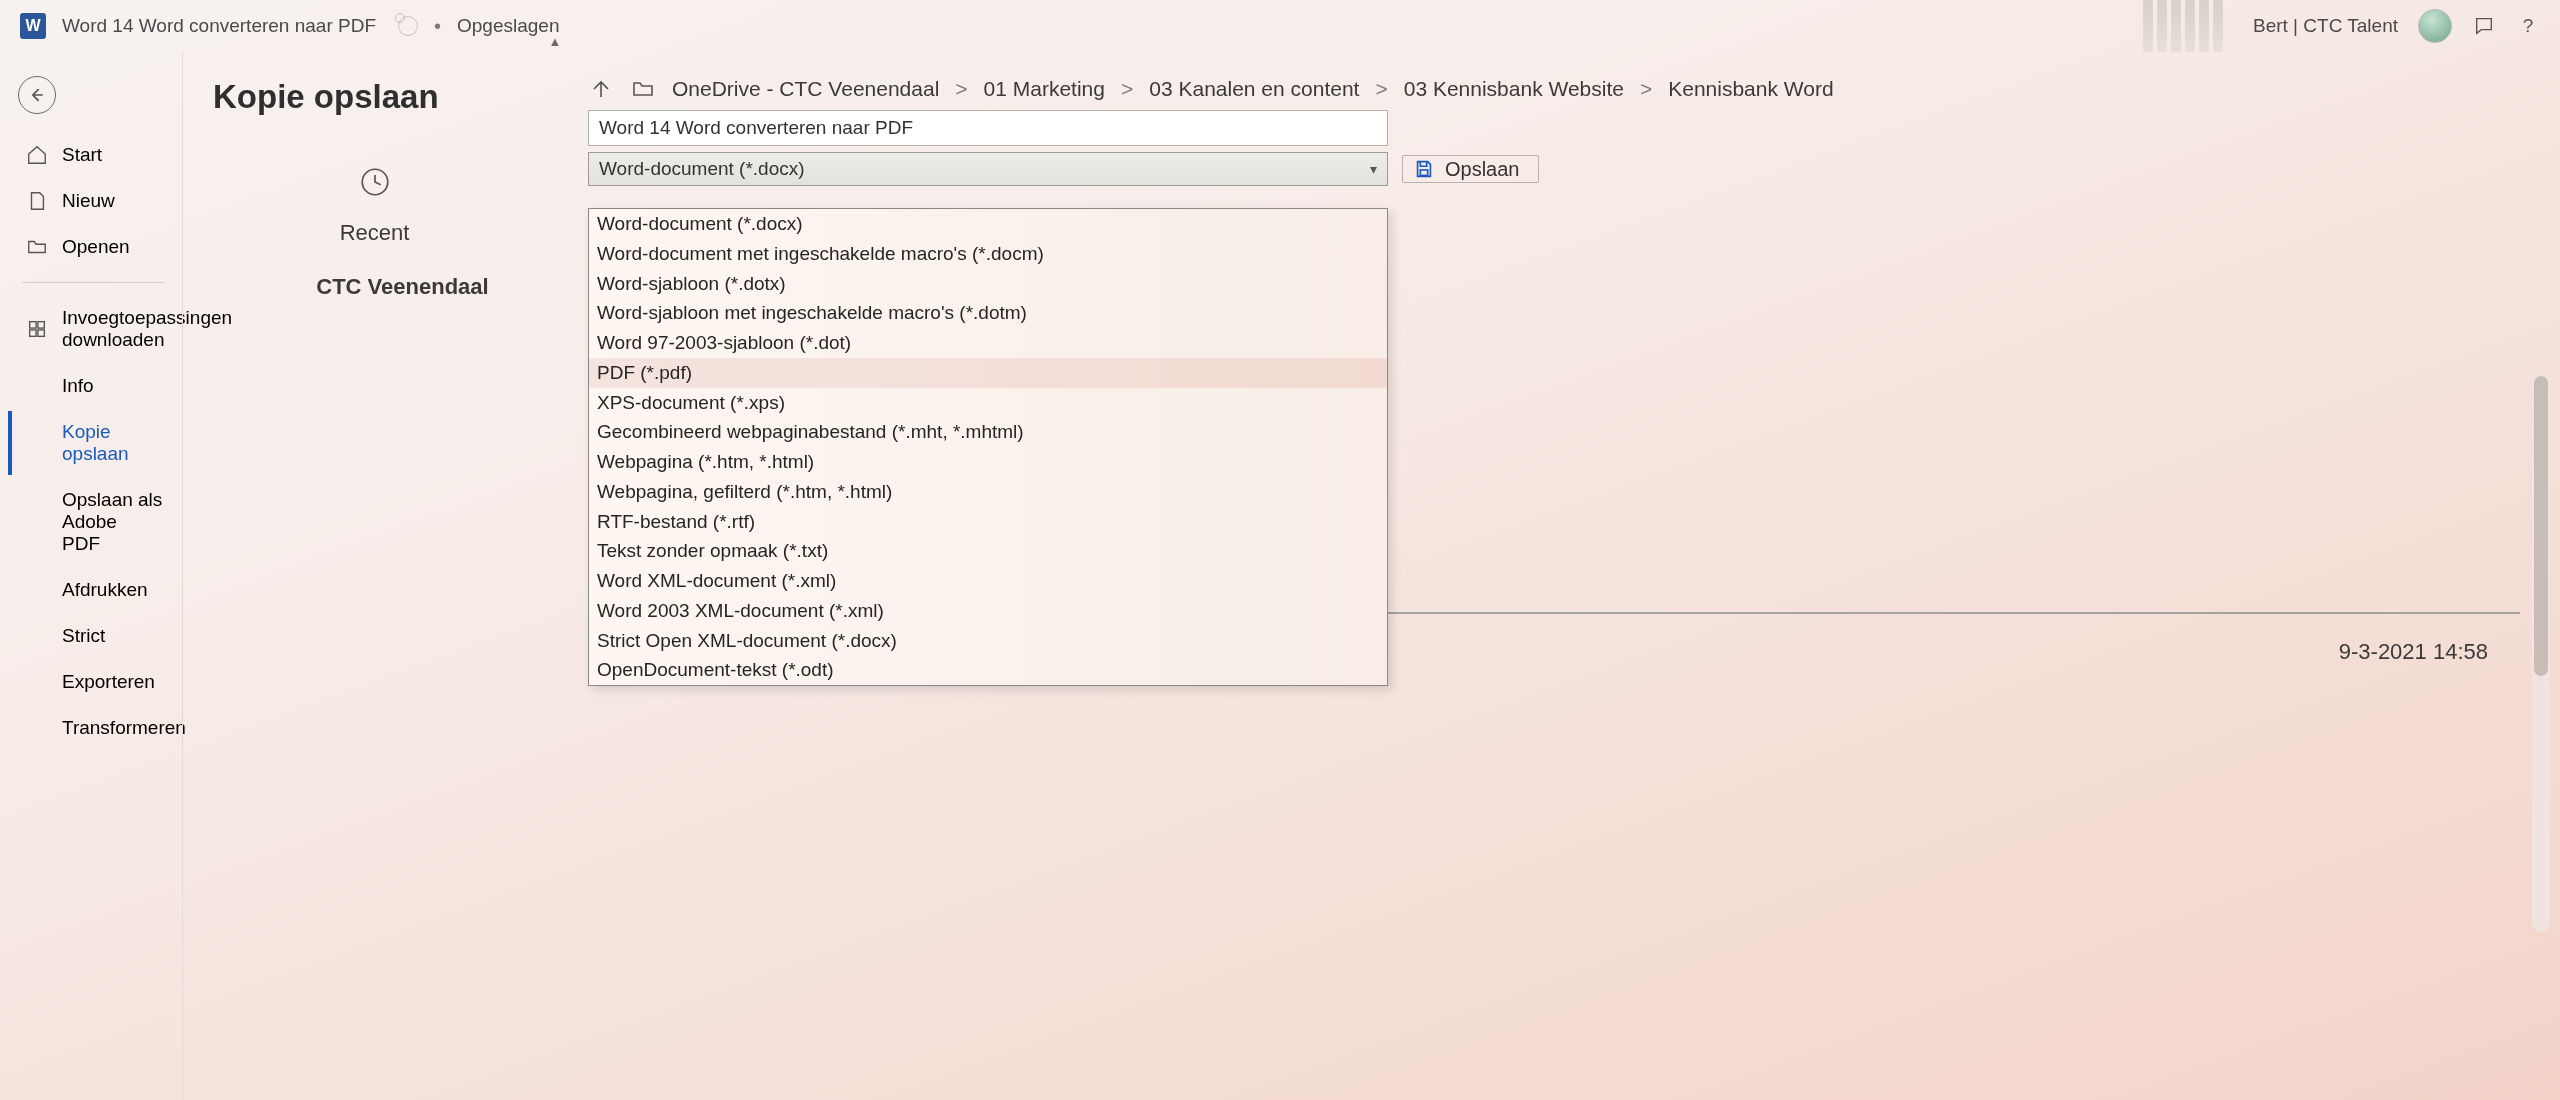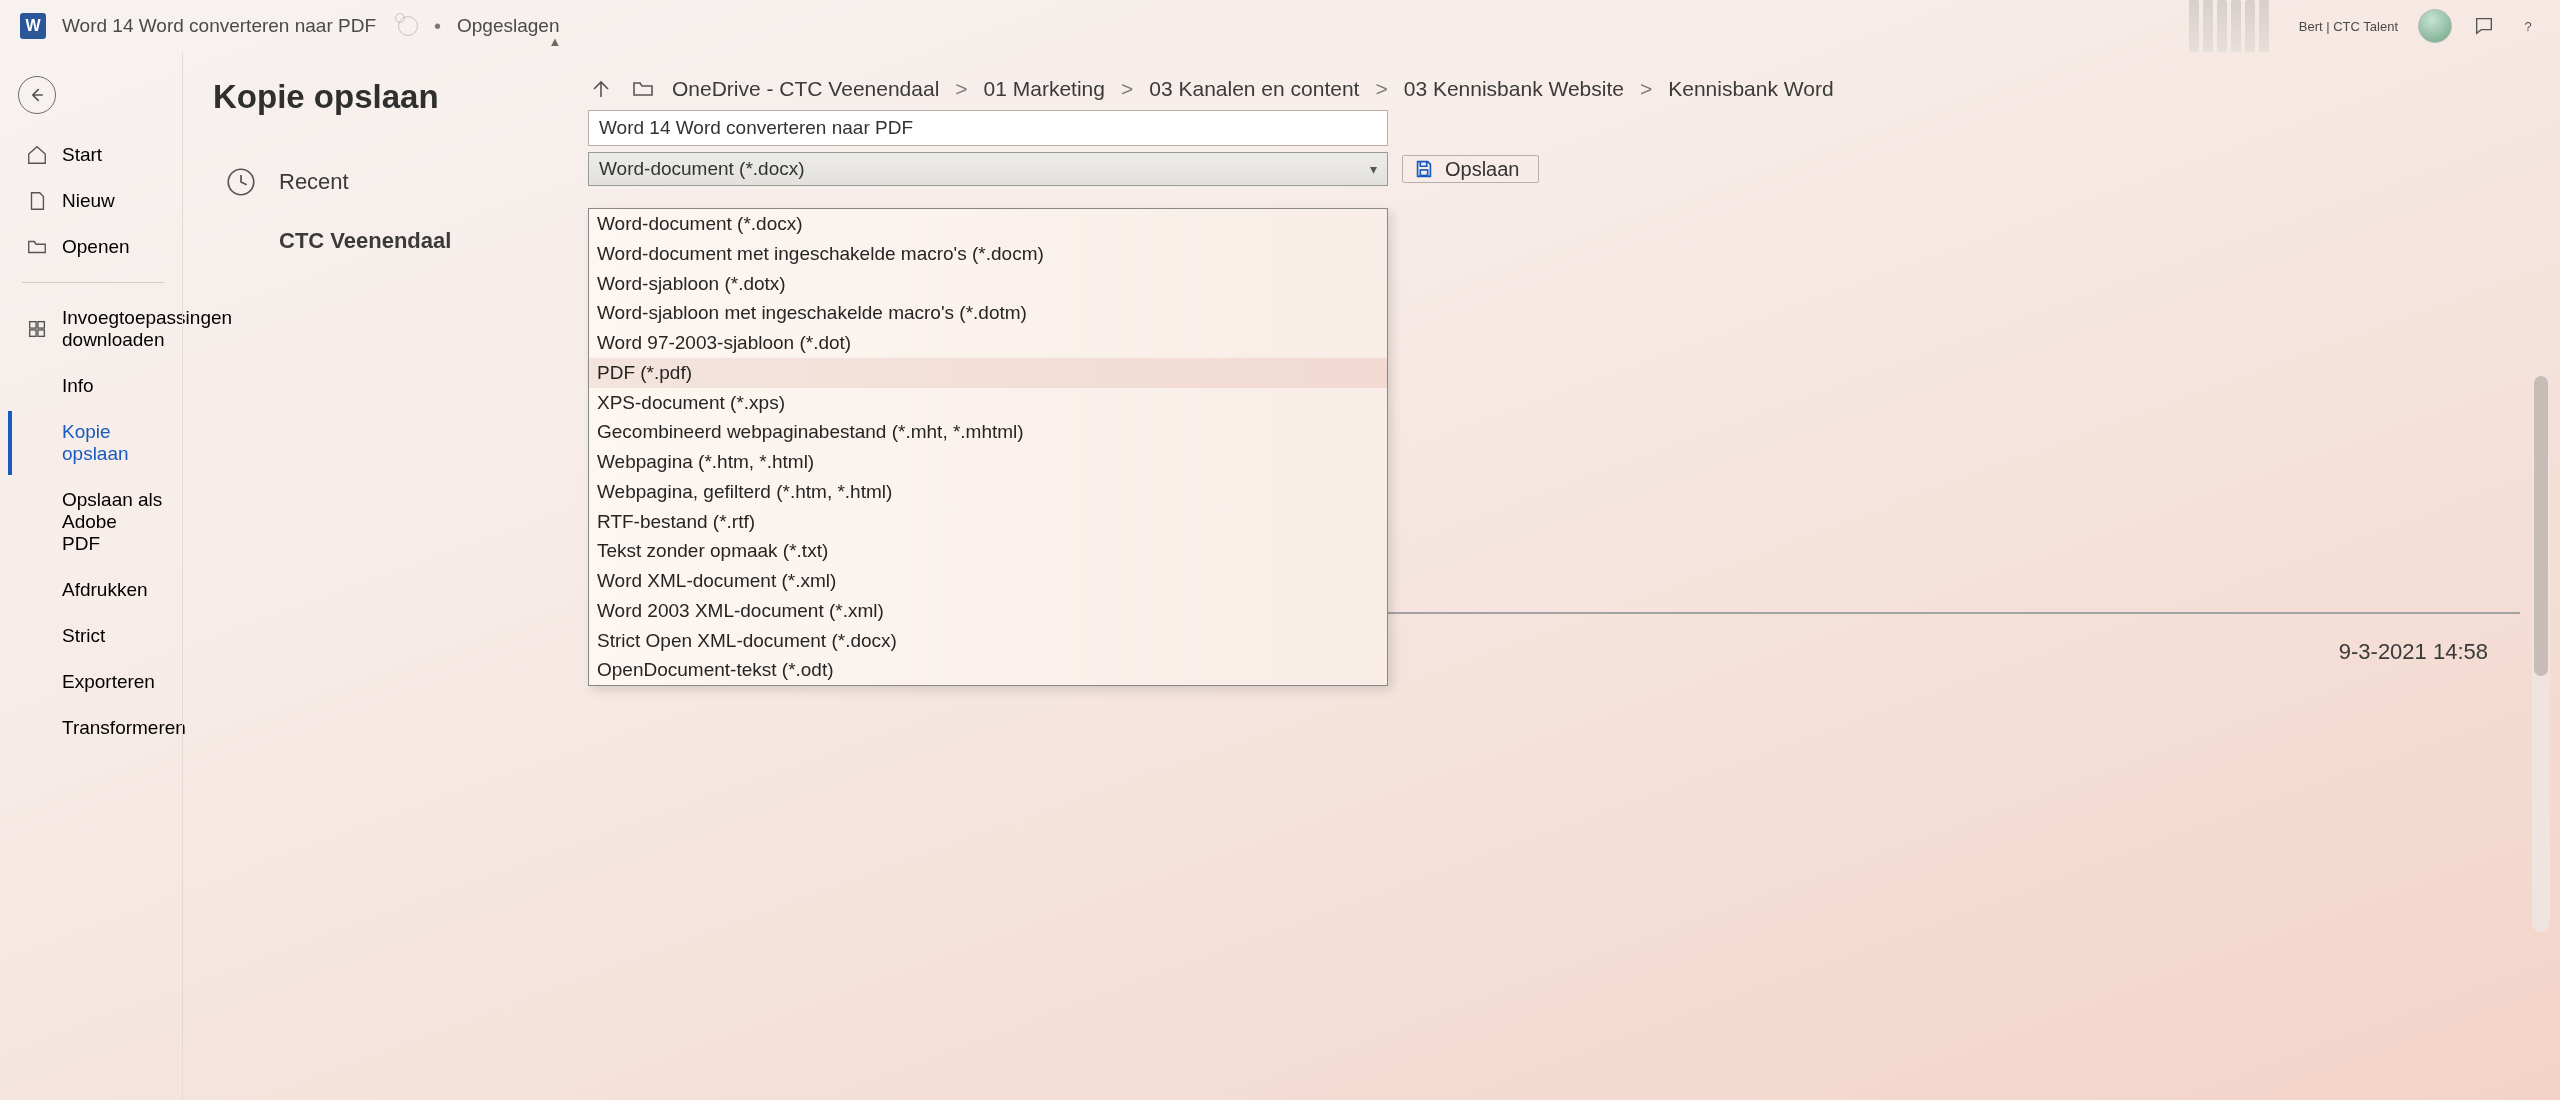--- a/index.html
+++ b/index.html
@@ -33,21 +33,21 @@
     background:#2b579a;
     border-radius:3px;
     position:relative;
     display:flex;align-items:center;justify-content:center;
   }
   .word-icon::after{content:"W";color:#fff;font-weight:600;font-size:16px;}
   .titlebar .doc-title{font-size:19px;color:#4a4a4a;}
   .titlebar .sep{color:#7a7a7a;}
   .share-mini{width:20px;height:20px;display:inline-block;border:1.5px solid #7a7a7a60;border-radius:50%;position:relative;margin-left:6px;}
   .share-mini::after{content:"";position:absolute;width:8px;height:8px;border:1.5px solid #7a7a7a60;border-radius:50%;top:-4px;left:-4px;background:transparent;}
-  .titlebar-right{margin-left:auto;display:flex;align-items:center;gap:20px;color:#4a4a4a;font-size:13px;}
+  .titlebar-right{margin-left:auto;display:flex;align-items:center;gap:20px;color:#4a4a4a;font-size:19px;}
   .avatar{width:34px;height:34px;border-radius:50%;background:radial-gradient(circle at 40% 30%,#c7e3d4,#6fa586);border:1px solid #bbb;}
   .comment-icon,.help-icon{width:24px;height:24px;display:inline-flex;align-items:center;justify-content:center;color:#555;}
   .comment-icon svg{width:22px;height:22px;stroke:#555;fill:none;stroke-width:1.5;}
   .stripes{display:flex;gap:4px;margin-right:10px;}
   .stripes span{display:block;width:10px;height:52px;background:linear-gradient(#d7cfca,#e7dfd9);border-radius:2px;}
   
   .backstage{display:flex;height:calc(1100px - 52px);}
   .leftnav{
     width:182px;
     padding:18px 4px 0 8px;
@@ -72,21 +72,21 @@
   .nav-item.selected.noicon{padding-left:50px;}
   
   .midcol{
     width:364px;
     padding:26px 10px 0 30px;
     border-left:1px solid #e3dad5;
   }
   .midcol h1{font-size:33px;margin:0 0 34px 0;font-weight:600;color:#2f2f2f;}
   .loc-item{
     display:flex;align-items:center;gap:20px;
-    padding:14px 10px;font-size:22px;color:#3a3a3a;cursor:pointer;
+    padding:14px 10px;font-size:22px;color:#3a3a3a;cursor:pointer;flex-direction:column;
   }
   .loc-item .loc-icon{width:36px;height:36px;display:inline-flex;align-items:center;justify-content:center;}
   .loc-item .loc-icon svg{width:34px;height:34px;stroke:#555;fill:none;stroke-width:1.2;}
   .loc-item.active{font-weight:600;}
   
   .mainpanel{
     flex:1;padding:24px 30px 0 42px;position:relative;
   }
   .breadcrumb-row{display:flex;align-items:center;gap:16px;font-size:21px;color:#3a3a3a;margin-bottom:8px;}
   .breadcrumb-row .crumbs{display:flex;flex-wrap:wrap;gap:16px;align-items:center;}

